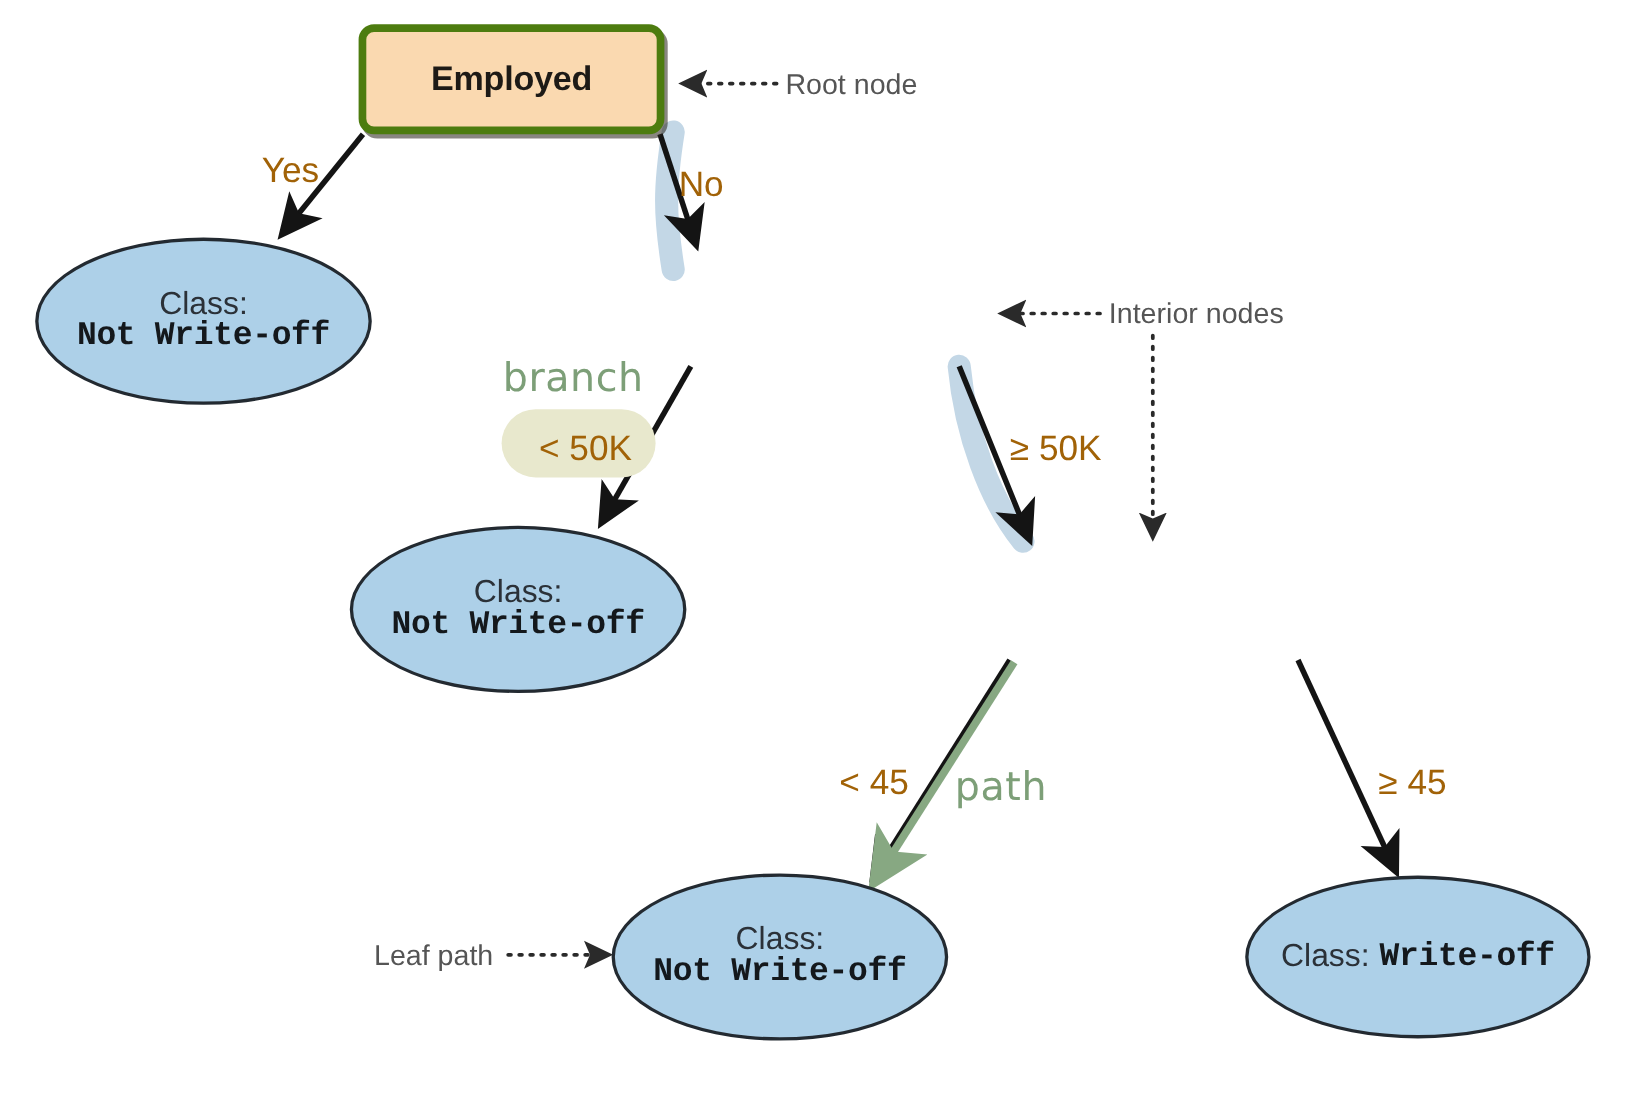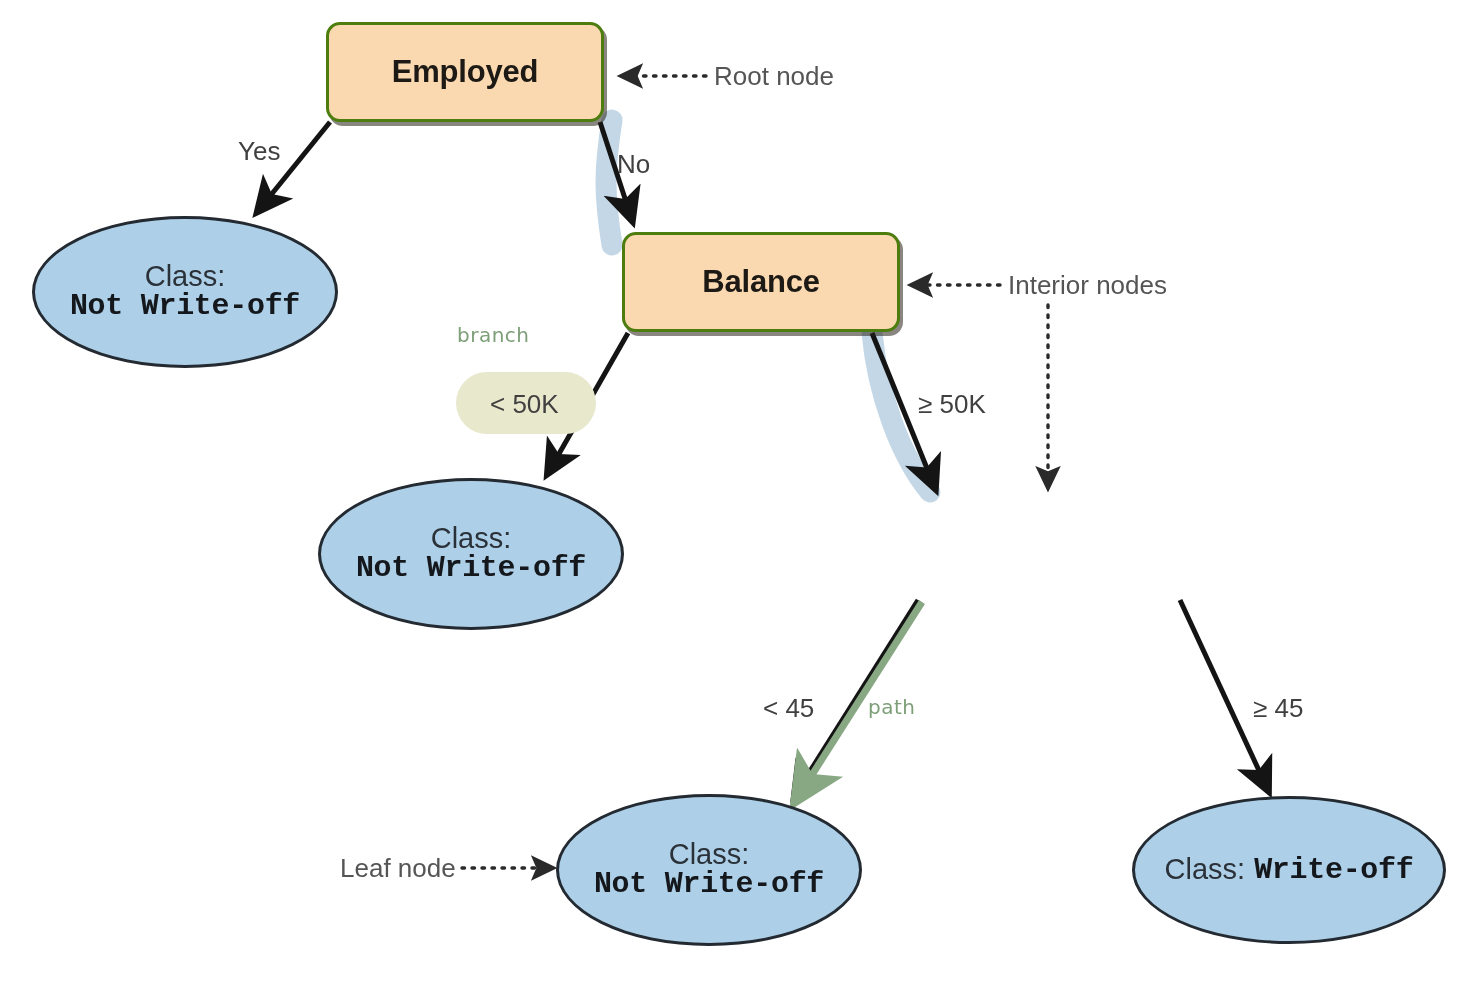--- a/index.html
+++ b/index.html
@@ -23,21 +23,21 @@
     top: 0;
     width: 1484px;
     height: 1000px;
   }
 
   
   .dnode {
     position: absolute;
     box-sizing: border-box;
     background: #fad9b0;
-    border: 3px solid #4d7c0f;
+    border: 7px solid #4d7c0f;
     border-radius: 14px;
     box-shadow: 3px 4px 0 rgba(40,34,26,0.55);
     display: flex;
     align-items: center;
     justify-content: center;
     z-index: 6;
   }
   .dnode span {
     font-size: 31px;
     font-weight: bold;
@@ -74,41 +74,41 @@
     font-family: Liberation Mono, monospace;
   }
   .leaf.inline {
     flex-direction: row;
     gap: 9px;
   }
 
   
   .elabel {
     position: absolute;
-    font-size: 26px;
-    color: #404040;
+    font-size: 32px;
+    color: #a16207;
     font-weight: 500;
     white-space: nowrap;
     z-index: 7;
   }
 
   
   .callout {
     position: absolute;
     font-size: 26px;
     color: #555555;
     white-space: nowrap;
     z-index: 7;
   }
 
   
   .annot {
     position: absolute;
     font-family: "DejaVu Sans", sans-serif;
-    font-size: 20px;
+    font-size: 36px;
     color: #7d9f78;
     font-style: normal;
     white-space: nowrap;
     z-index: 9;
     letter-spacing: 0.5px;
   }
   .hl {
     position: absolute;
     background: #e8e8cd;
     border-radius: 40px;
@@ -160,23 +160,20 @@
 
     <line x1="462" y1="868" x2="552" y2="868" stroke="#2a2a2a" stroke-width="3.4" stroke-dasharray="2.5 7.5" stroke-linecap="round" marker-end="url(#ahd)"></line>
   </svg>
 
   <div class="hl" style="left:456px; top:372px; width:140px; height:62px;"></div>
 
   <div class="dnode" style="left:326px; top:22px; width:278px; height:100px;">
     <span>Employed</span>
   </div>
 
-  <div class="dnode" style="left:622px; top:232px; width:278px; height:100px;">
-    <span>Balance</span>
-  </div>
 
 
   <div class="leaf" style="left:32px; top:216px; width:306px; height:152px;">
     <div class="l1">Class:</div>
     <div class="l2">Not Write-off</div>
   </div>
 
   <div class="leaf" style="left:318px; top:478px; width:306px; height:152px;">
     <div class="l1">Class:</div>
     <div class="l2">Not Write-off</div>
@@ -201,19 +198,19 @@
   <div class="elabel" style="left:918px; top:389px;">≥ 50K</div>
 
   <div class="elabel" style="left:763px; top:693px;">&lt; 45</div>
 
   <div class="elabel" style="left:1253px; top:693px;">≥ 45</div>
 
   <div class="callout" style="left:714px; top:61px;">Root node</div>
 
   <div class="callout" style="left:1008px; top:270px;">Interior nodes</div>
 
-  <div class="callout" style="left:340px; top:853px;">Leaf node</div>
+  <div class="callout" style="left:340px; top:853px;">Leaf path</div>
 
   <div class="annot" style="left:457px; top:323px;">branch</div>
 
   <div class="annot" style="left:868px; top:695px;">path</div>
 
 </div>
 
 </body></html>

